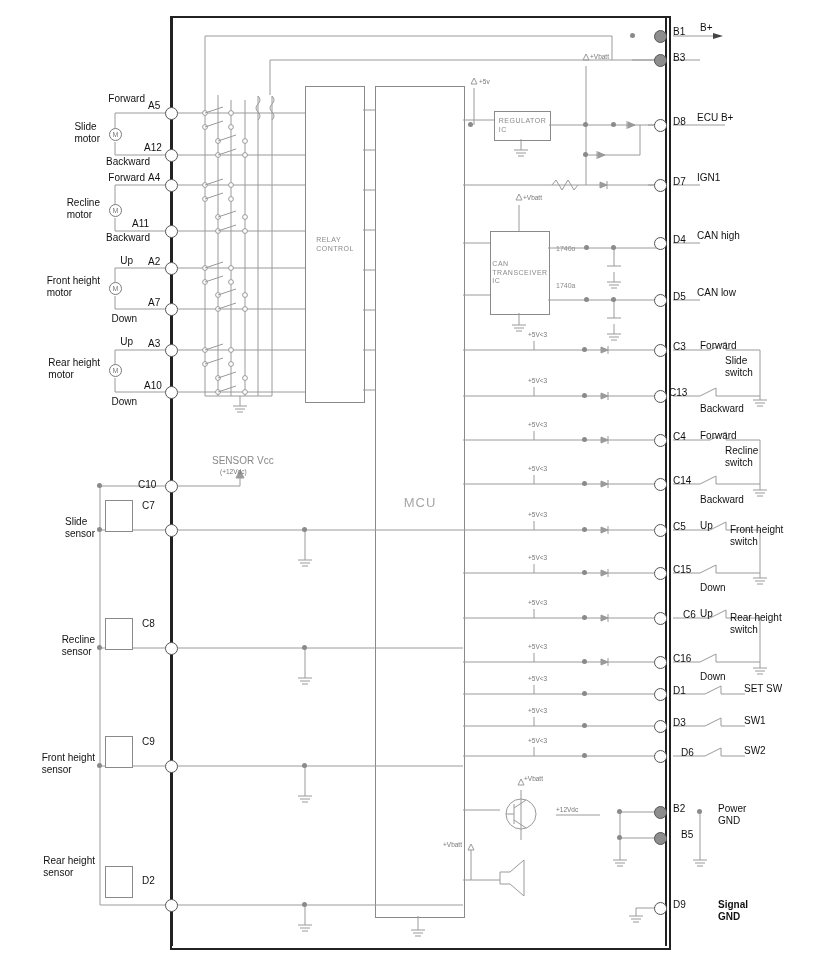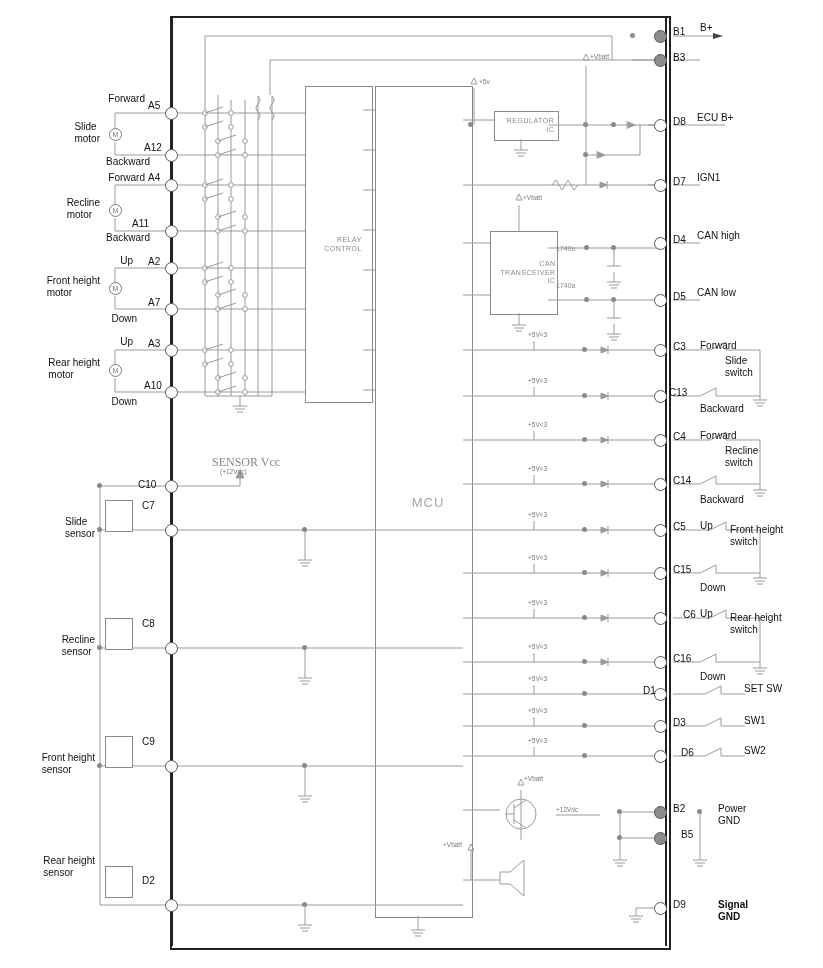--- a/index.html
+++ b/index.html
@@ -1,30 +1,30 @@
 <!DOCTYPE html>
 <html><head>
 <meta charset="utf-8">
 <style>
   html,body{margin:0;padding:0;background:#ffffff;}
   body{font-family:"Liberation Sans", sans-serif;}
   #sheet{position:relative;width:823px;height:968px;background:#fff;overflow:hidden;}
   .lbl{position:absolute;font-size:10px;color:#111;white-space:nowrap;}
-  .lbl.sm{font-size:12px;font-family:Liberation Serif, serif;}
+  .lbl.sm{font-size:10px;}
   .lbl.xs{font-size:6.5px;color:#777;}
   .lbl.gray{color:#888;}
   .lbl.r{transform:translateX(-100%);}
   .ln{position:absolute;background:#9a9a9a;}
   .ln.v{width:1px;}
   .blk{position:absolute;border:1px solid #8a8a8a;background:#fff;}
   .blk.thick{border:2px solid #222;}
   .pin{position:absolute;width:13px;height:13px;border-radius:50%;border:1.4px solid #555;background:#fff;box-sizing:border-box;}
   .pin.filled{background:#8d8d8d;border-color:#555;}
   .dot{position:absolute;width:5px;height:5px;border-radius:50%;background:#8a8a8a;}
-  .ctr{position:absolute;display:flex;align-items:center;justify-content:center;text-align:right;padding-left:8px;}
+  .ctr{position:absolute;display:flex;align-items:center;justify-content:center;text-align:left;}
   .blkText{font-size:7px;color:#8a8a8a;line-height:1.25;letter-spacing:.5px;}
   .mcuText{font-size:13px;color:#a6a6a6;letter-spacing:1px;}
   svg.ov{position:absolute;left:0;top:0;width:823px;height:968px;pointer-events:none;}
   .motor{position:absolute;width:13px;height:13px;border-radius:50%;border:1px solid #7b7b7b;background:#fff;box-sizing:border-box;font-size:7px;color:#7b7b7b;display:flex;align-items:center;justify-content:center;}
   .sensorbox{position:absolute;width:26px;height:30px;border:1px solid #8a8a8a;background:#fff;}
 </style>
 </head>
 <body>
 
 <div id="sheet">
@@ -362,21 +362,21 @@
   <div class="pin" style="left:654px;top:612px;"></div>
   <div class="lbl" style="left:683px;top:609px;">C6</div>
   <div class="lbl" style="left:700px;top:608px;">Up</div>
   <div class="lbl" style="left:730px;top:612px;line-height:1.15;white-space:pre-line;">Rear height
 switch</div>
   <div class="pin" style="left:654px;top:656px;"></div>
   <div class="lbl" style="left:673px;top:653px;">C16</div>
   <div class="lbl" style="left:700px;top:671px;">Down</div>
 
   <div class="pin" style="left:654px;top:688px;"></div>
-  <div class="lbl" style="left:643px;top:685px;">D1</div>
+  <div class="lbl" style="left:673px;top:685px;">D1</div>
   <div class="lbl" style="left:744px;top:683px;">SET SW</div>
 
   <div class="pin" style="left:654px;top:720px;"></div>
   <div class="lbl" style="left:673px;top:717px;text-align:right;">D3</div>
   <div class="lbl" style="left:744px;top:715px;">SW1</div>
 
   <div class="pin" style="left:654px;top:750px;"></div>
   <div class="lbl" style="left:673px;top:747px;margin-left:8px;">D6</div>
   <div class="lbl" style="left:744px;top:745px;">SW2</div>
 

